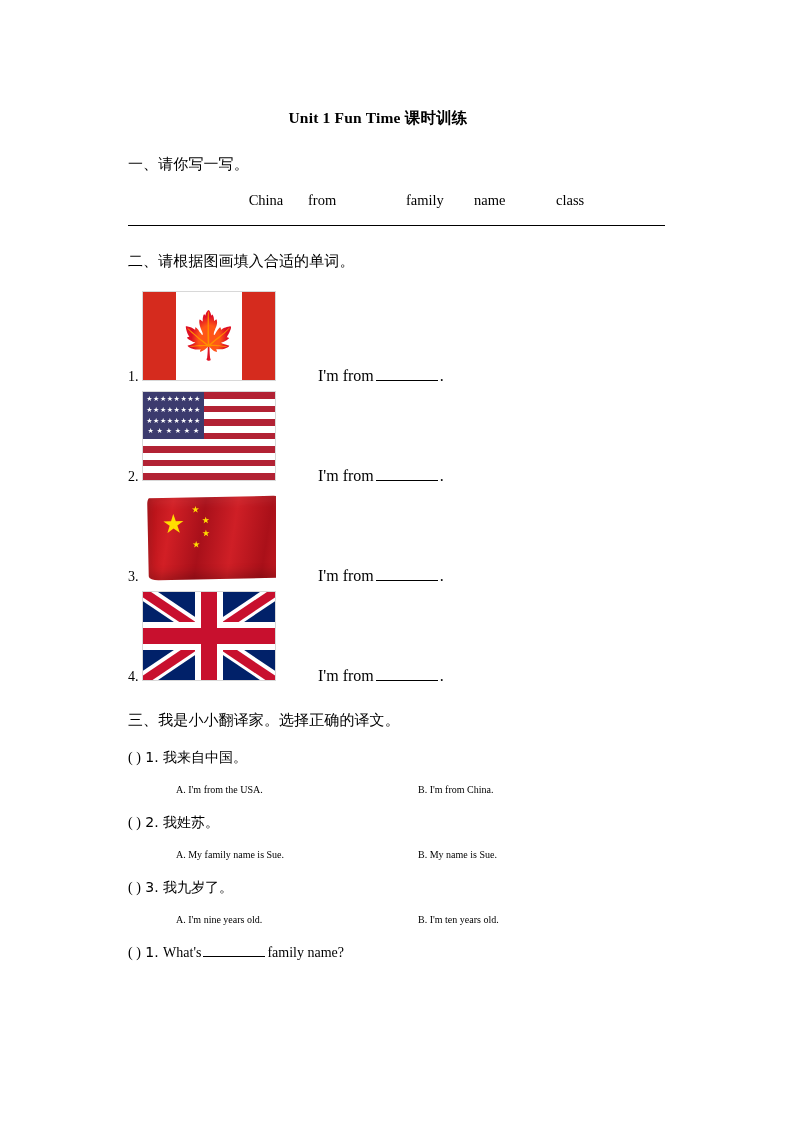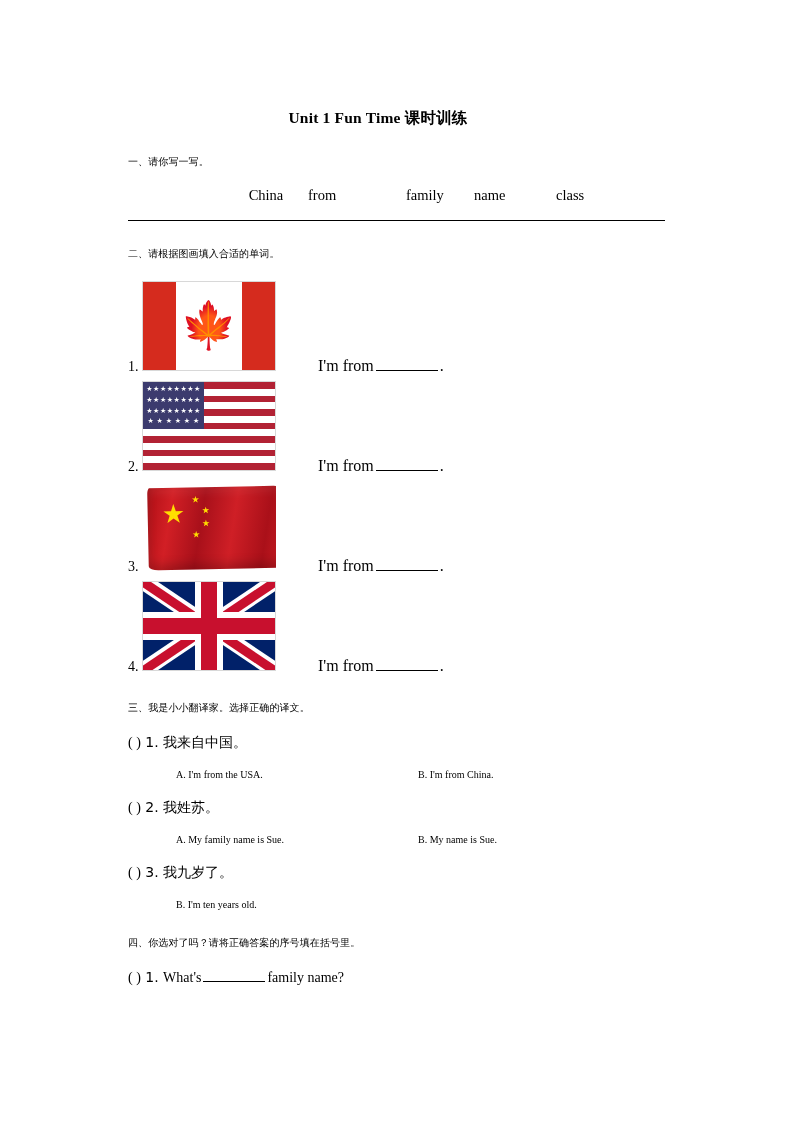--- a/index.html
+++ b/index.html
@@ -26,21 +26,21 @@
   .doc-title {
     text-align: center;
     font-weight: bold;
     font-size: 15.5px;
     letter-spacing: 0.2px;
     margin: 12px 0 0 0;
     font-family: "Liberation Serif", serif;
   }
 
   .section-heading {
-    font-size: 10px;
+    font-size: 15px;
     margin: 26px 0 0 0;
     font-family: "DejaVu Sans", sans-serif;
     letter-spacing: 0.1px;
   }
 
   .word-row {
     margin-top: 18px;
     display: flex;
     padding-left: 96px;
     font-size: 14.5px;
@@ -404,24 +404,24 @@
     <span class="choice-a">A. My family name is Sue.</span>
     <span class="choice-b">B. My name is Sue.</span>
   </div>
 
   <div class="q-line">
     <span class="paren">(    )</span>
     <span>3.</span>
     <span class="cn">我九岁了。</span>
   </div>
   <div class="choice-row">
+    <span class="choice-a">A. I'm nine years old.</span>
     <span class="choice-b">B. I'm ten years old.</span>
   </div>
 
-  <div class="section-heading">四、你选对了吗？请将正确答案的序号填在括号里。</div>
 
   <div class="q-line">
     <span class="paren">(    )</span>
     <span>1.</span>
     <span class="en">What's</span><span class="blank"></span><span class="en">family name?</span>
   </div>
 
 </div>
 
 </body></html>

